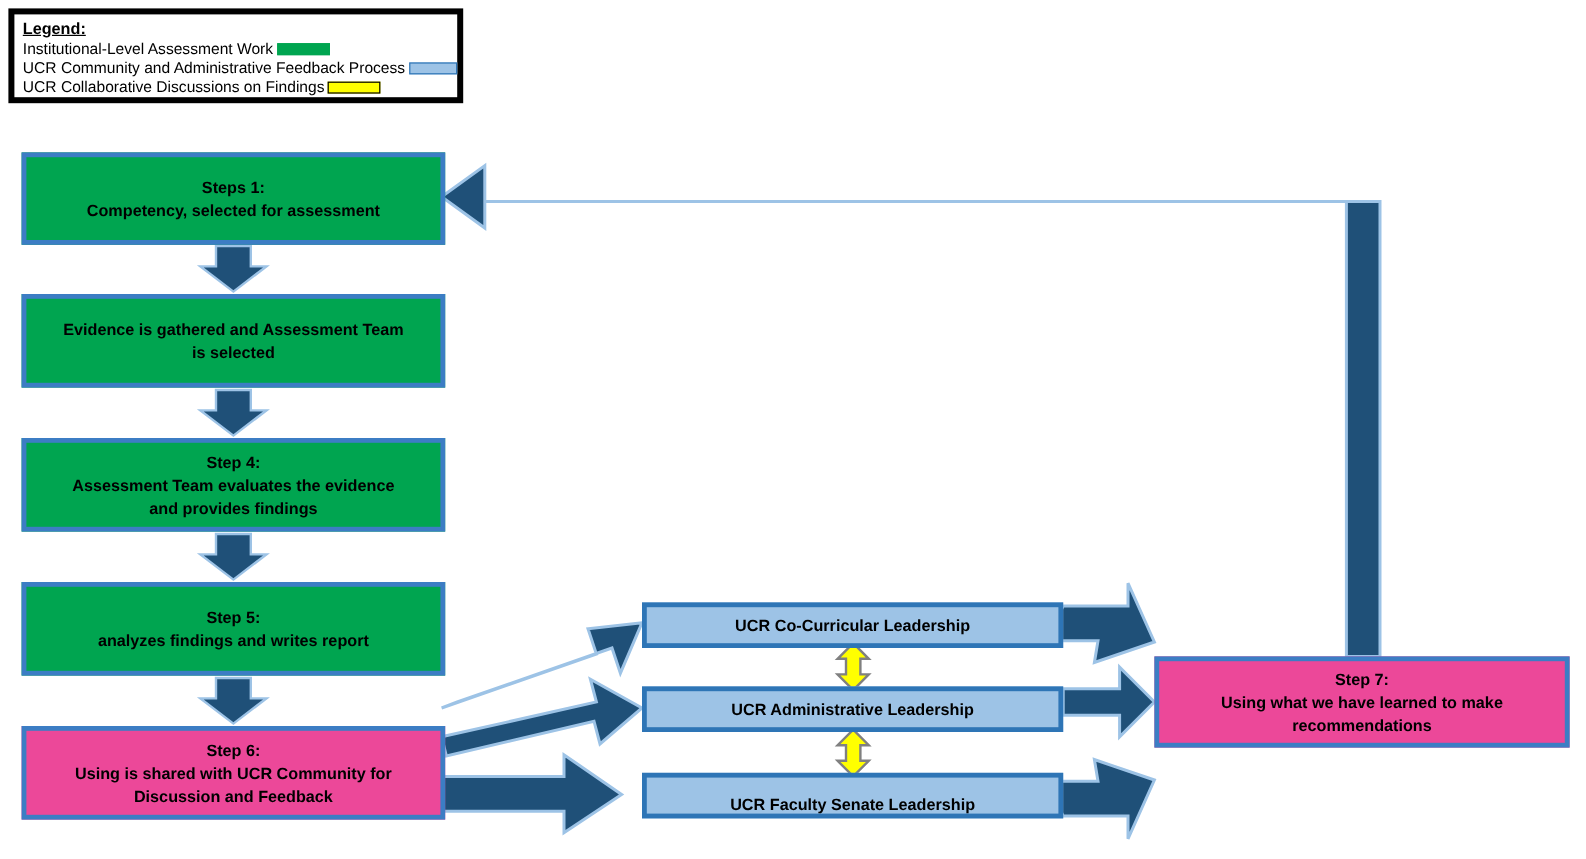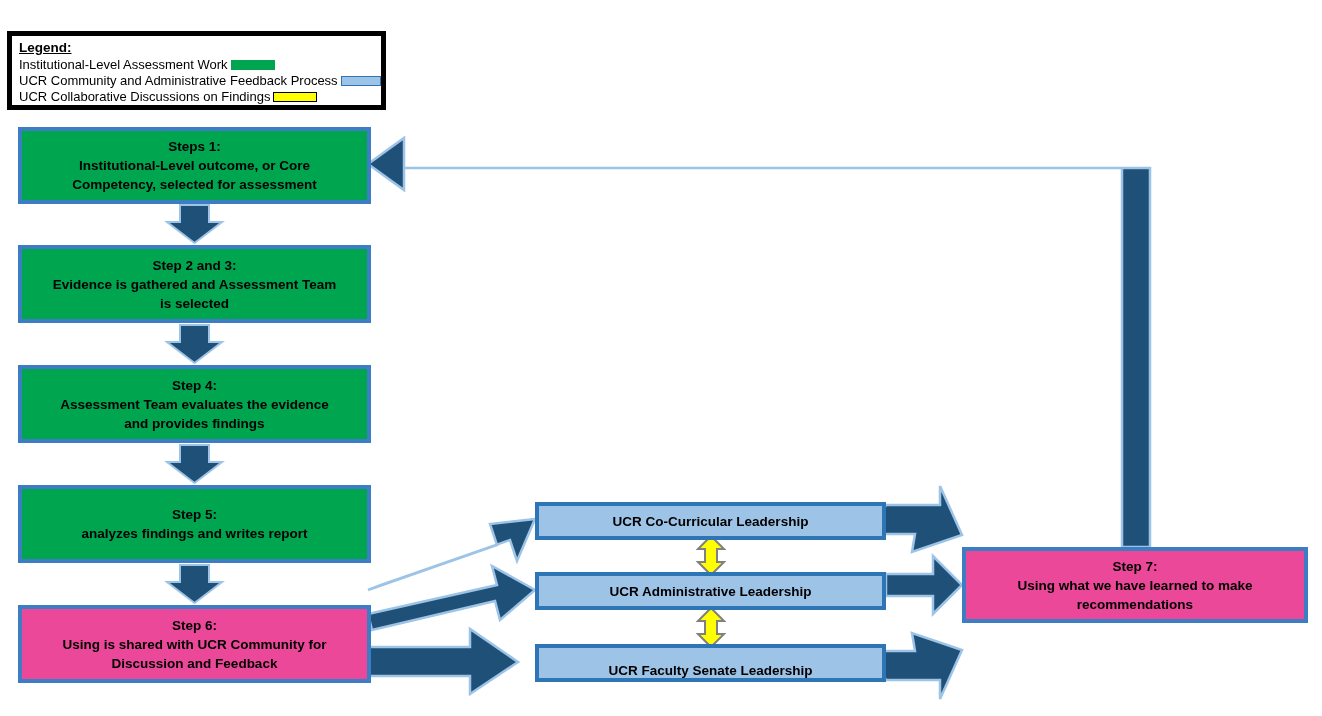--- a/index.html
+++ b/index.html
@@ -22,21 +22,20 @@
   
   .legend-box {
     position: absolute;
     left: 7px;
     top: 7px;
     width: 379px;
     height: 79px;
     background: #ffffff;
     border: 5px solid #000000;
     box-sizing: border-box;
-    margin-top: 24px;
   }
   .legend-inner {
     padding: 4px 0 0 7px;
   }
   .legend-title {
     font-size: 13.5px;
     font-weight: bold;
     color: #000000;
     text-decoration: underline;
     line-height: 16px;
@@ -174,28 +173,26 @@
       <path d="M 711,536 L 724,549 L 717,549 L 717,562 L 724,562 L 711,575 L 698,562 L 705,562 L 705,549 L 698,549 Z" fill="#FFFF00" stroke="#808080" stroke-width="2" stroke-linejoin="miter"></path>
     </g>
     <g>
       <path d="M 711,608 L 724,621 L 717,621 L 717,634 L 724,634 L 711,647 L 698,634 L 705,634 L 705,621 L 698,621 Z" fill="#FFFF00" stroke="#808080" stroke-width="2" stroke-linejoin="miter"></path>
     </g>
   </svg>
 
   <div class="pbox green" style="left:18px; top:127px; width:353px; height:77px;">
     <div>
       <div>Steps 1:</div>
-      <div>Institutional-Level outcome, or Core</div>
       <div>Competency, selected for assessment</div>
     </div>
   </div>
 
   <div class="pbox green" style="left:18px; top:245px; width:353px; height:78px;">
     <div>
-      <div>Step 2 and 3:</div>
       <div>Evidence is gathered and Assessment Team</div>
       <div>is selected</div>
     </div>
   </div>
 
   <div class="pbox green" style="left:18px; top:365px; width:353px; height:78px;">
     <div>
       <div>Step 4:</div>
       <div>Assessment Team evaluates the evidence</div>
       <div>and provides findings</div>

